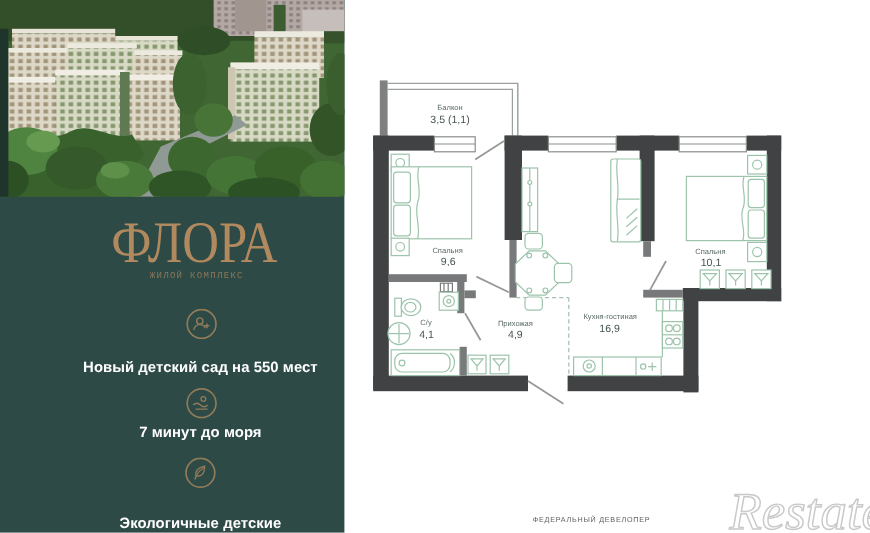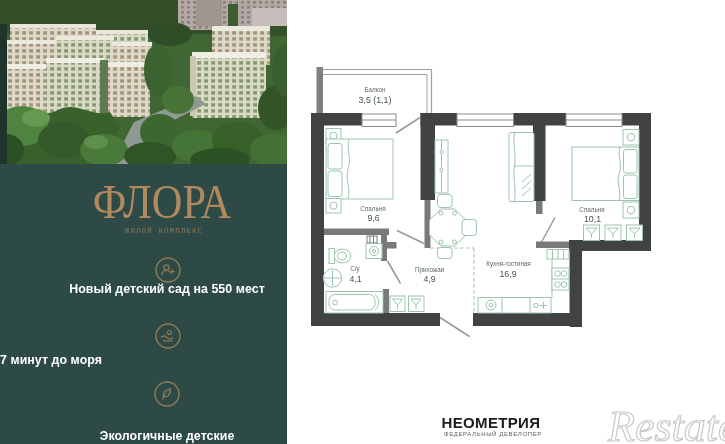--- a/index.html
+++ b/index.html
@@ -105,30 +105,30 @@
 
   <div class="abs" style="left:0;top:227px;width:328px;text-align:center;color:#8d7758;font-size:7.5px;letter-spacing:1.1px;font-family:Liberation Mono, monospace;">ЖИЛОЙ КОМПЛЕКС</div>
 
   <svg class="abs" style="left:155px;top:257px;" width="26" height="26" viewBox="0 0 26 26">
     <circle cx="13" cy="13" r="12" fill="none" stroke="#8f7b58" stroke-width="1.4"></circle>
     <circle cx="11.5" cy="10.5" r="2.6" fill="none" stroke="#8f7b58" stroke-width="1.2"></circle>
     <path d="M6.5 18 C7 14.5 9 13.5 11.5 13.5 C14 13.5 15.5 14.5 16 16.5" fill="none" stroke="#8f7b58" stroke-width="1.2"></path>
     <path d="M17.5 12.5 v4 M15.5 14.5 h4" stroke="#8f7b58" stroke-width="1.2"></path>
   </svg>
 
-  <div class="abs" style="left:0;top:282px;width:334px;text-align:center;color:#ffffff;font-size:12.4px;font-weight:bold;letter-spacing:0.05px;">Новый детский сад на 550 мест</div>
+  <div class="abs" style="left:0;top:299px;width:334px;text-align:center;color:#ffffff;font-size:12.4px;font-weight:bold;letter-spacing:0.05px;">Новый детский сад на 550 мест</div>
 
   <svg class="abs" style="left:155px;top:323px;" width="26" height="26" viewBox="0 0 26 26">
     <circle cx="13" cy="13" r="12" fill="none" stroke="#8f7b58" stroke-width="1.4"></circle>
     <circle cx="14.5" cy="9.5" r="2" fill="none" stroke="#8f7b58" stroke-width="1.1"></circle>
     <path d="M6 14.5 C8 12.5 10 12.5 12 14.5 C14 16.5 16 16.5 18 14.5" fill="none" stroke="#8f7b58" stroke-width="1.2"></path>
     <path d="M8 18 h10" stroke="#8f7b58" stroke-width="1.1"></path>
   </svg>
 
-  <div class="abs" style="left:0;top:352.5px;width:334px;text-align:left;color:#ffffff;font-size:12.4px;font-weight:bold;letter-spacing:0.05px;">7 минут до моря</div>
+  <div class="abs" style="left:0;top:352.5px;width:334px;text-align:center;color:#ffffff;font-size:12.4px;font-weight:bold;letter-spacing:0.05px;">7 минут до моря</div>
 
   <svg class="abs" style="left:154px;top:381px;" width="26" height="26" viewBox="0 0 26 26">
     <circle cx="13" cy="13" r="12" fill="none" stroke="#8f7b58" stroke-width="1.4"></circle>
     <path d="M16.5 7.5 C11 8.5 8.5 11.5 9.5 15.5 C13.5 16.5 16.5 14 16.5 7.5 Z" fill="none" stroke="#8f7b58" stroke-width="1.2"></path>
     <path d="M9.5 15.5 C11 12.5 13 10.5 15.5 9" fill="none" stroke="#8f7b58" stroke-width="1"></path>
     <path d="M9.5 15.5 L8.5 18.5" stroke="#8f7b58" stroke-width="1.2"></path>
   </svg>
 
   <div class="abs" style="left:0;top:412.5px;width:334px;text-align:center;color:#ffffff;font-size:12.4px;font-weight:bold;line-height:14px;letter-spacing:0.05px;margin-top:16px;">Экологичные детские<br>площадки от бренда Тайга</div>
 
@@ -404,19 +404,18 @@
     </g>
 
     <g stroke="#9cc4ab" stroke-width="1" fill="#ffffff">
       <rect x="626.5" y="225" width="16" height="15.5"></rect>
       <path d="M629 228 h11 l-5.5 6 z M634.5 234 v4" fill="none"></path>
     </g>
 
     </g>
   </svg>
 
-  <div class="abs" style="left:441.5px;top:414px;color:#1c1c1c;font-size:15px;font-weight:bold;letter-spacing:0.35px;">НЕОМЕТРИЯ</div>
 
   <div class="abs" style="left:444px;top:430.5px;color:#5f5f5f;font-size:6px;letter-spacing:0.62px;">ФЕДЕРАЛЬНЫЙ ДЕВЕЛОПЕР</div>
 
   <div class="abs" style="left:608px;top:401px;width:200px;color:#ffffff;-webkit-text-stroke:1.2px #c9c9c9;font-family:'Liberation Serif',serif;font-style:italic;font-size:44px;">Restate</div>
 
 </div>
 
 </body></html>

